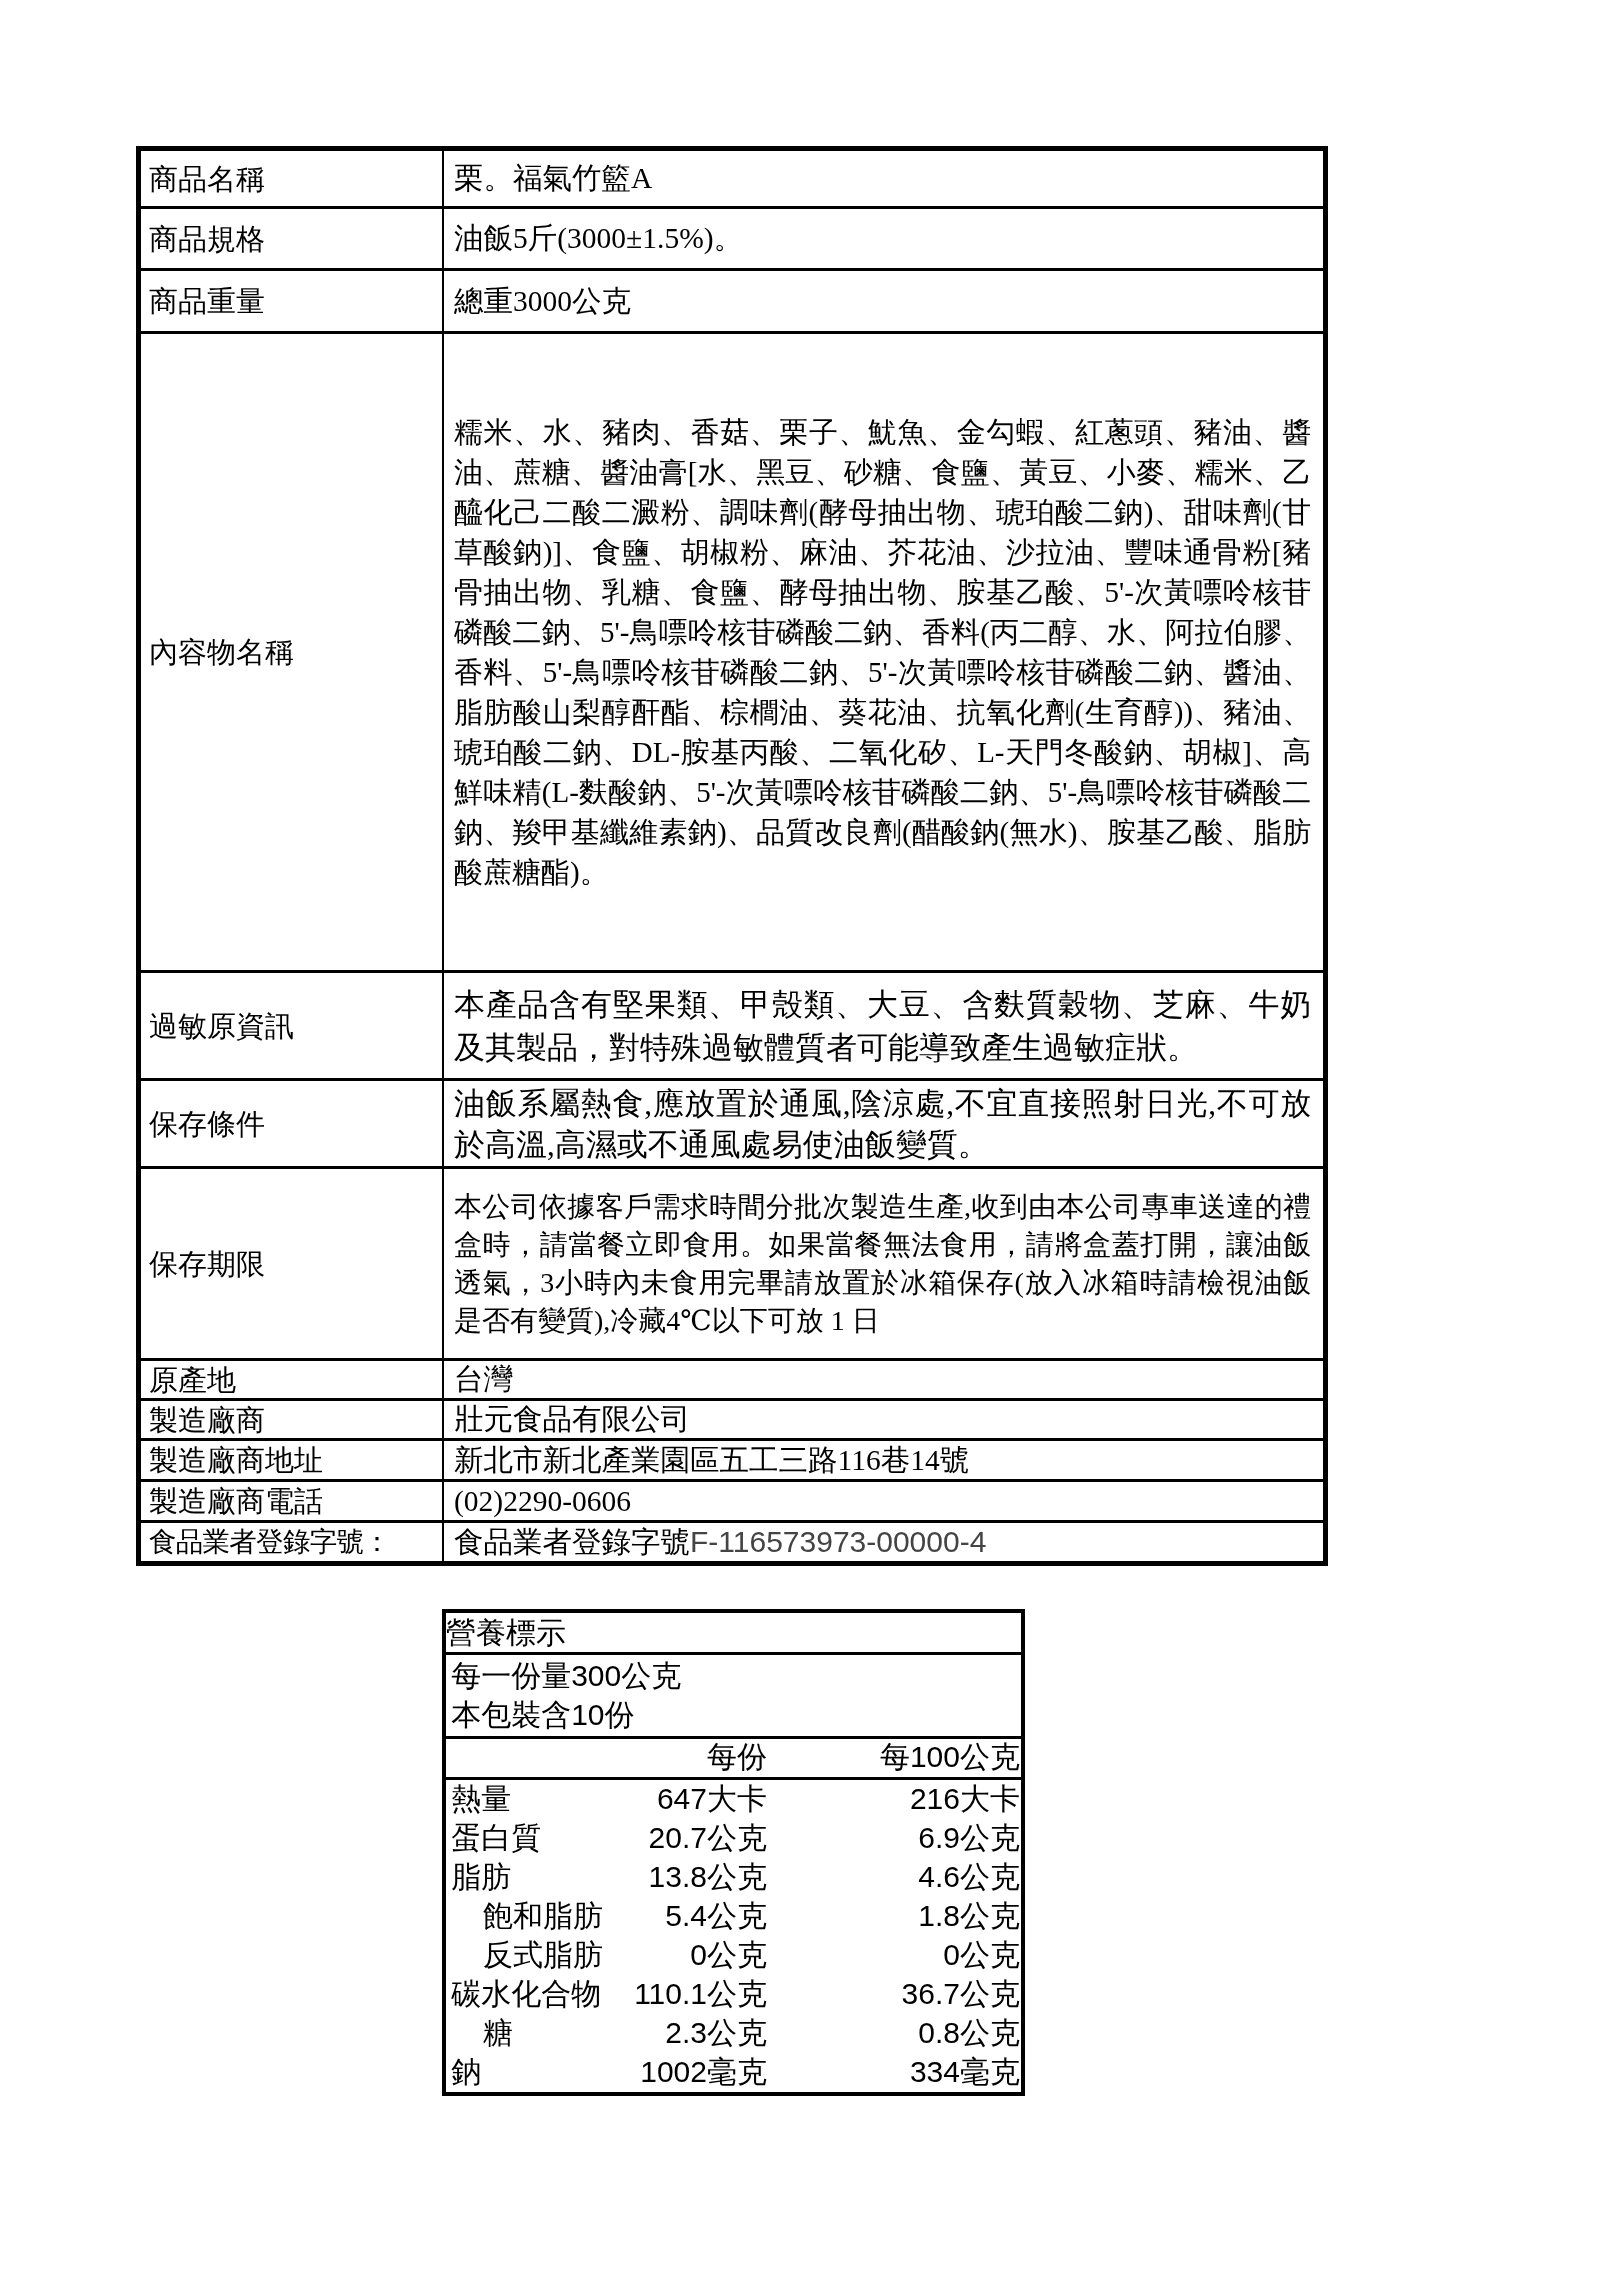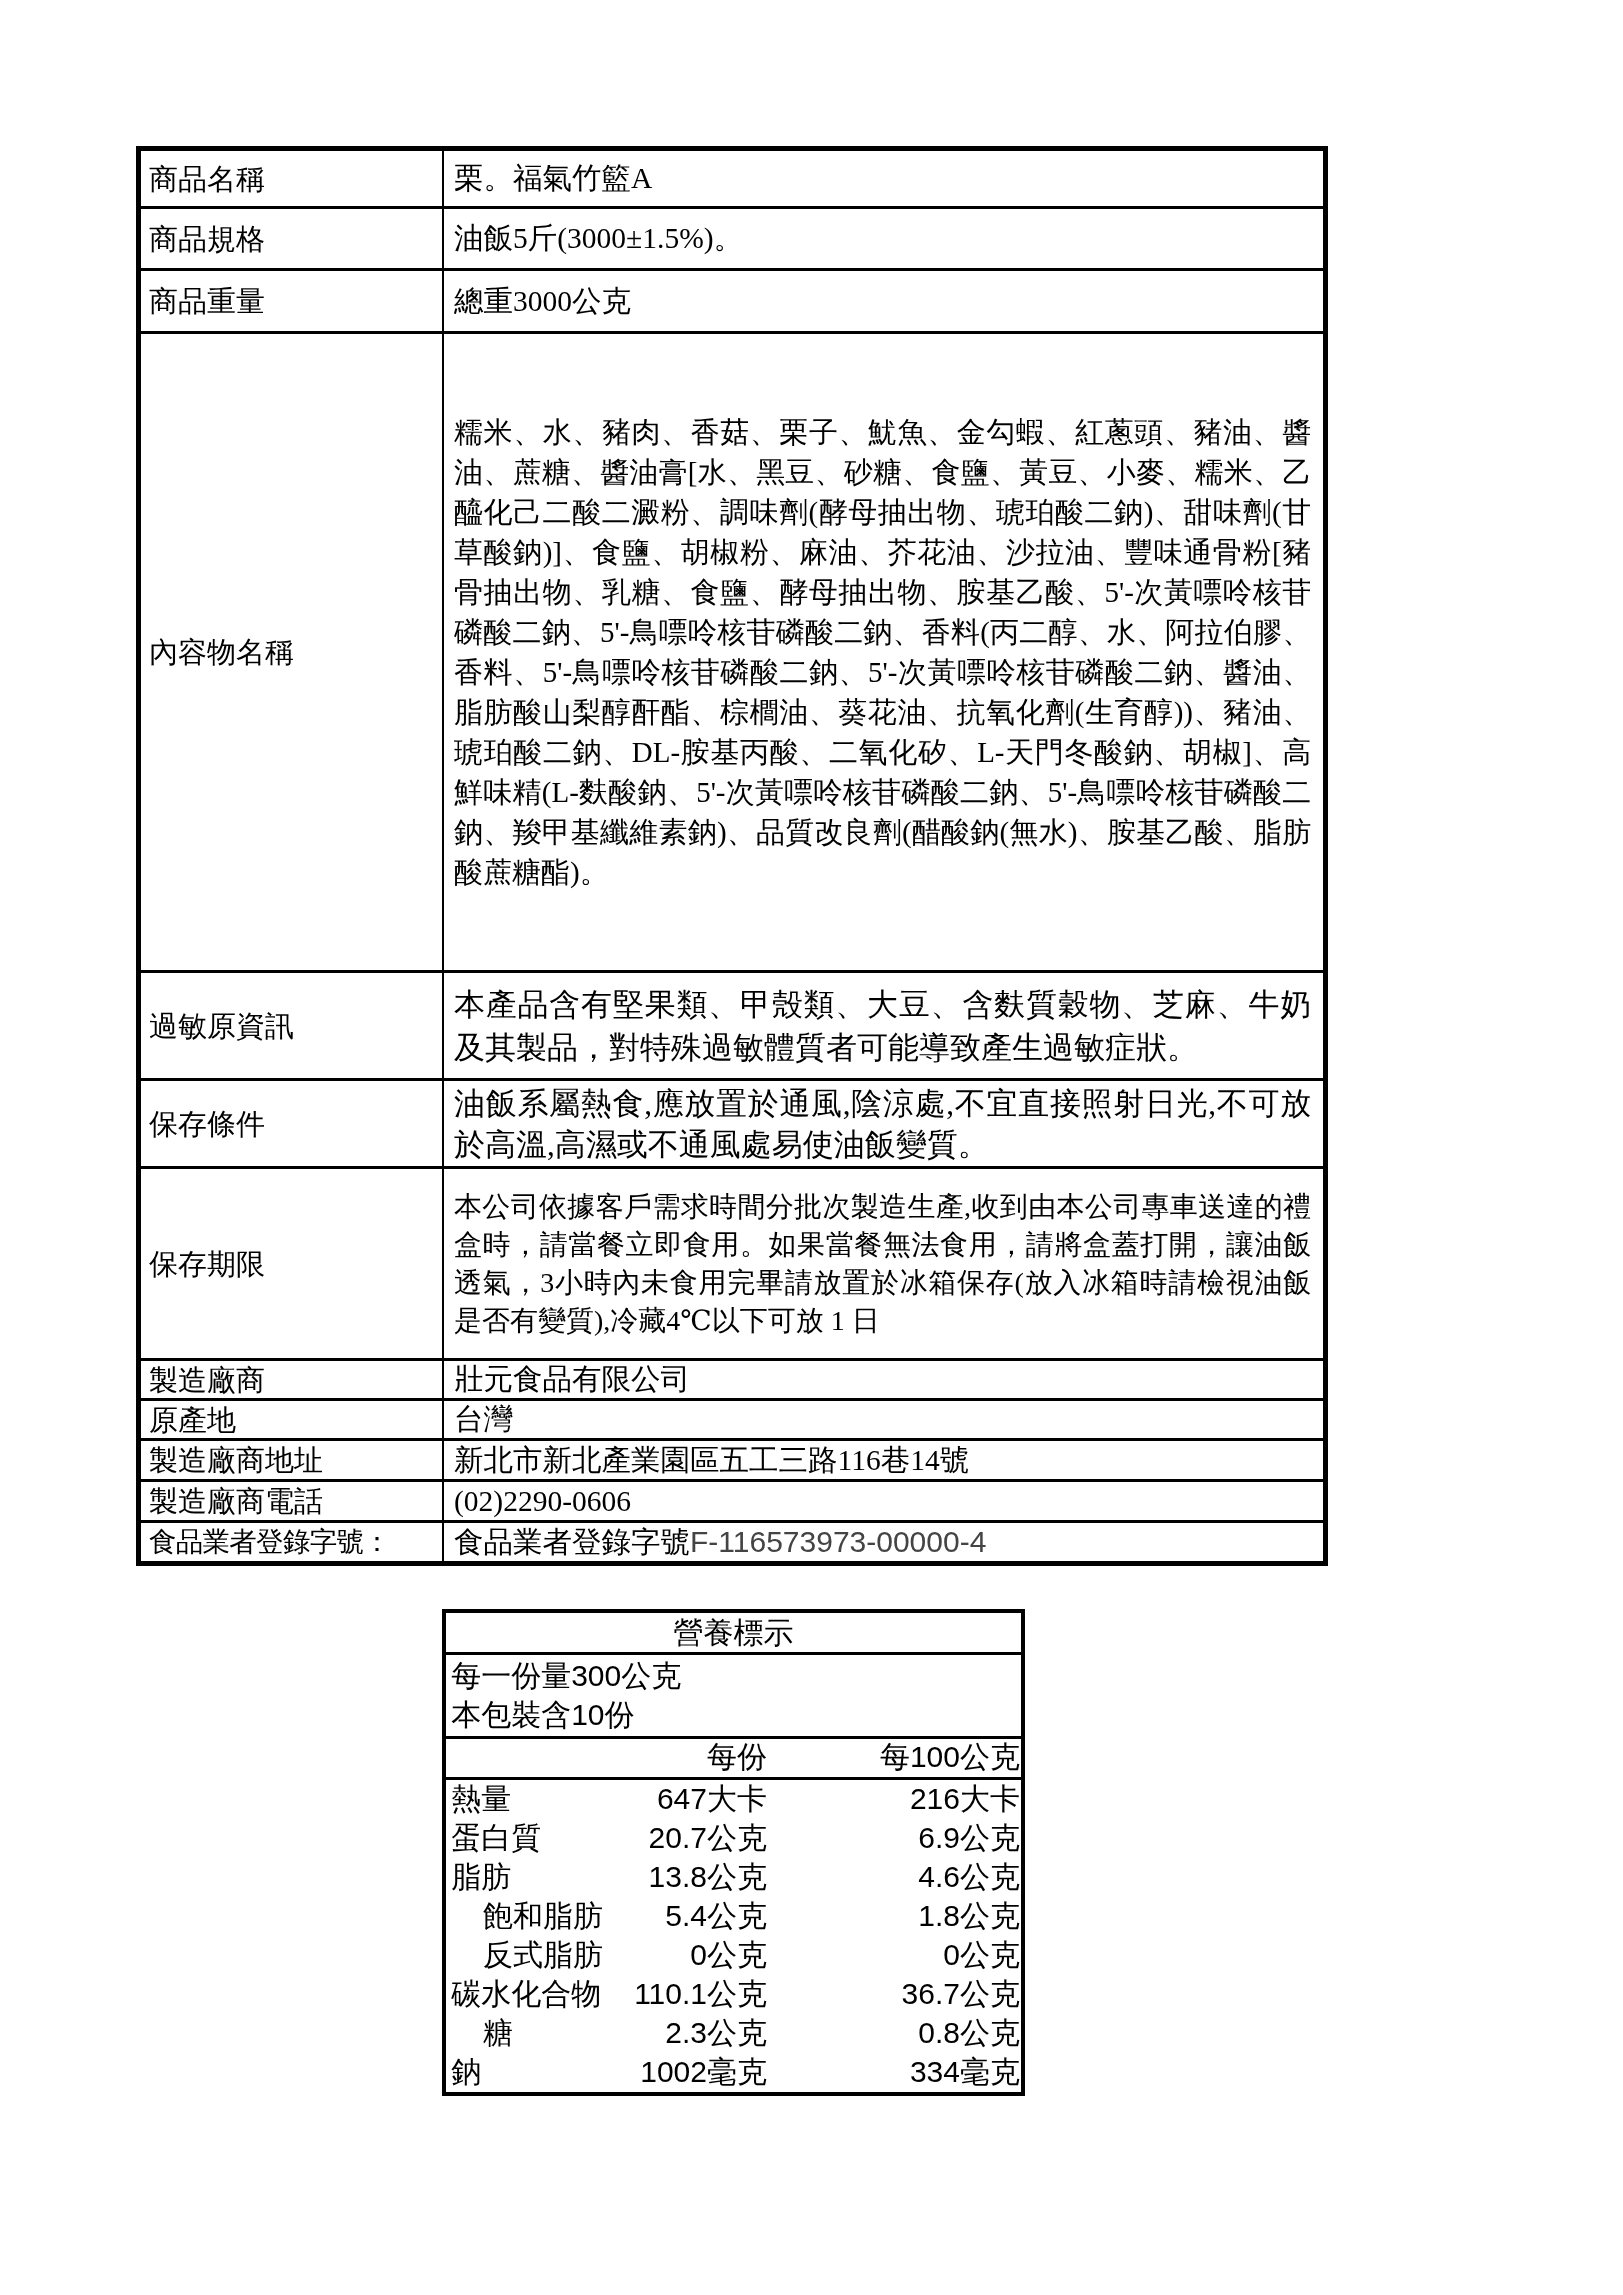--- a/index.html
+++ b/index.html
@@ -50,21 +50,20 @@
   .nutrition {
     position: absolute; left: 442px; top: 1609px;
     width: 583px;
     box-sizing: border-box;
     border: 4.6px solid #000;
     font-family: "Liberation Sans", "DejaVu Sans", sans-serif;
     font-size: 30px;
   }
   .n-title {
     height: 39px; line-height: 39px;
-    text-align: center;
     border-bottom: 3.9px solid #000;
   }
   .n-serving { border-bottom: 3.9px solid #000; padding: 1.3px 5.2px; }
   .n-serving div { line-height: 39px; }
   .n-head {
     display: flex; align-items: center;
     height: 38px;
     border-bottom: 3.9px solid #000;
   }
   .n-row { display: flex; align-items: center; height: 39px; }
@@ -104,26 +103,26 @@
     </tr>
     <tr class="r-storage" style="height:88px">
       <td class="lab">保存條件</td>
       <td class="val">油飯系屬熱食,應放置於通風,陰涼處,不宜直接照射日光,不可放於高溫,高濕或不通風處易使油飯變質。</td>
     </tr>
     <tr class="r-expiry" style="height:192px">
       <td class="lab">保存期限</td>
       <td class="val">本公司依據客戶需求時間分批次製造生產,收到由本公司專車送達的禮盒時，請當餐立即食用。如果當餐無法食用，請將盒蓋打開，讓油飯透氣，3小時內未食用完畢請放置於冰箱保存(放入冰箱時請檢視油飯是否有變質),冷藏4℃以下可放 1 日</td>
     </tr>
     <tr style="height:40px">
+      <td class="lab">原產地</td>
+      <td class="val">台灣</td>
+    </tr>
+    <tr style="height:40px">
       <td class="lab">製造廠商</td>
       <td class="val">壯元食品有限公司</td>
-    </tr>
-    <tr style="height:40px">
-      <td class="lab">原產地</td>
-      <td class="val">台灣</td>
     </tr>
     <tr style="height:41px">
       <td class="lab">製造廠商地址</td>
       <td class="val">新北市新北產業園區五工三路116巷14號</td>
     </tr>
     <tr style="height:41px">
       <td class="lab">製造廠商電話</td>
       <td class="val">(02)2290-0606</td>
     </tr>
     <tr style="height:41px">

